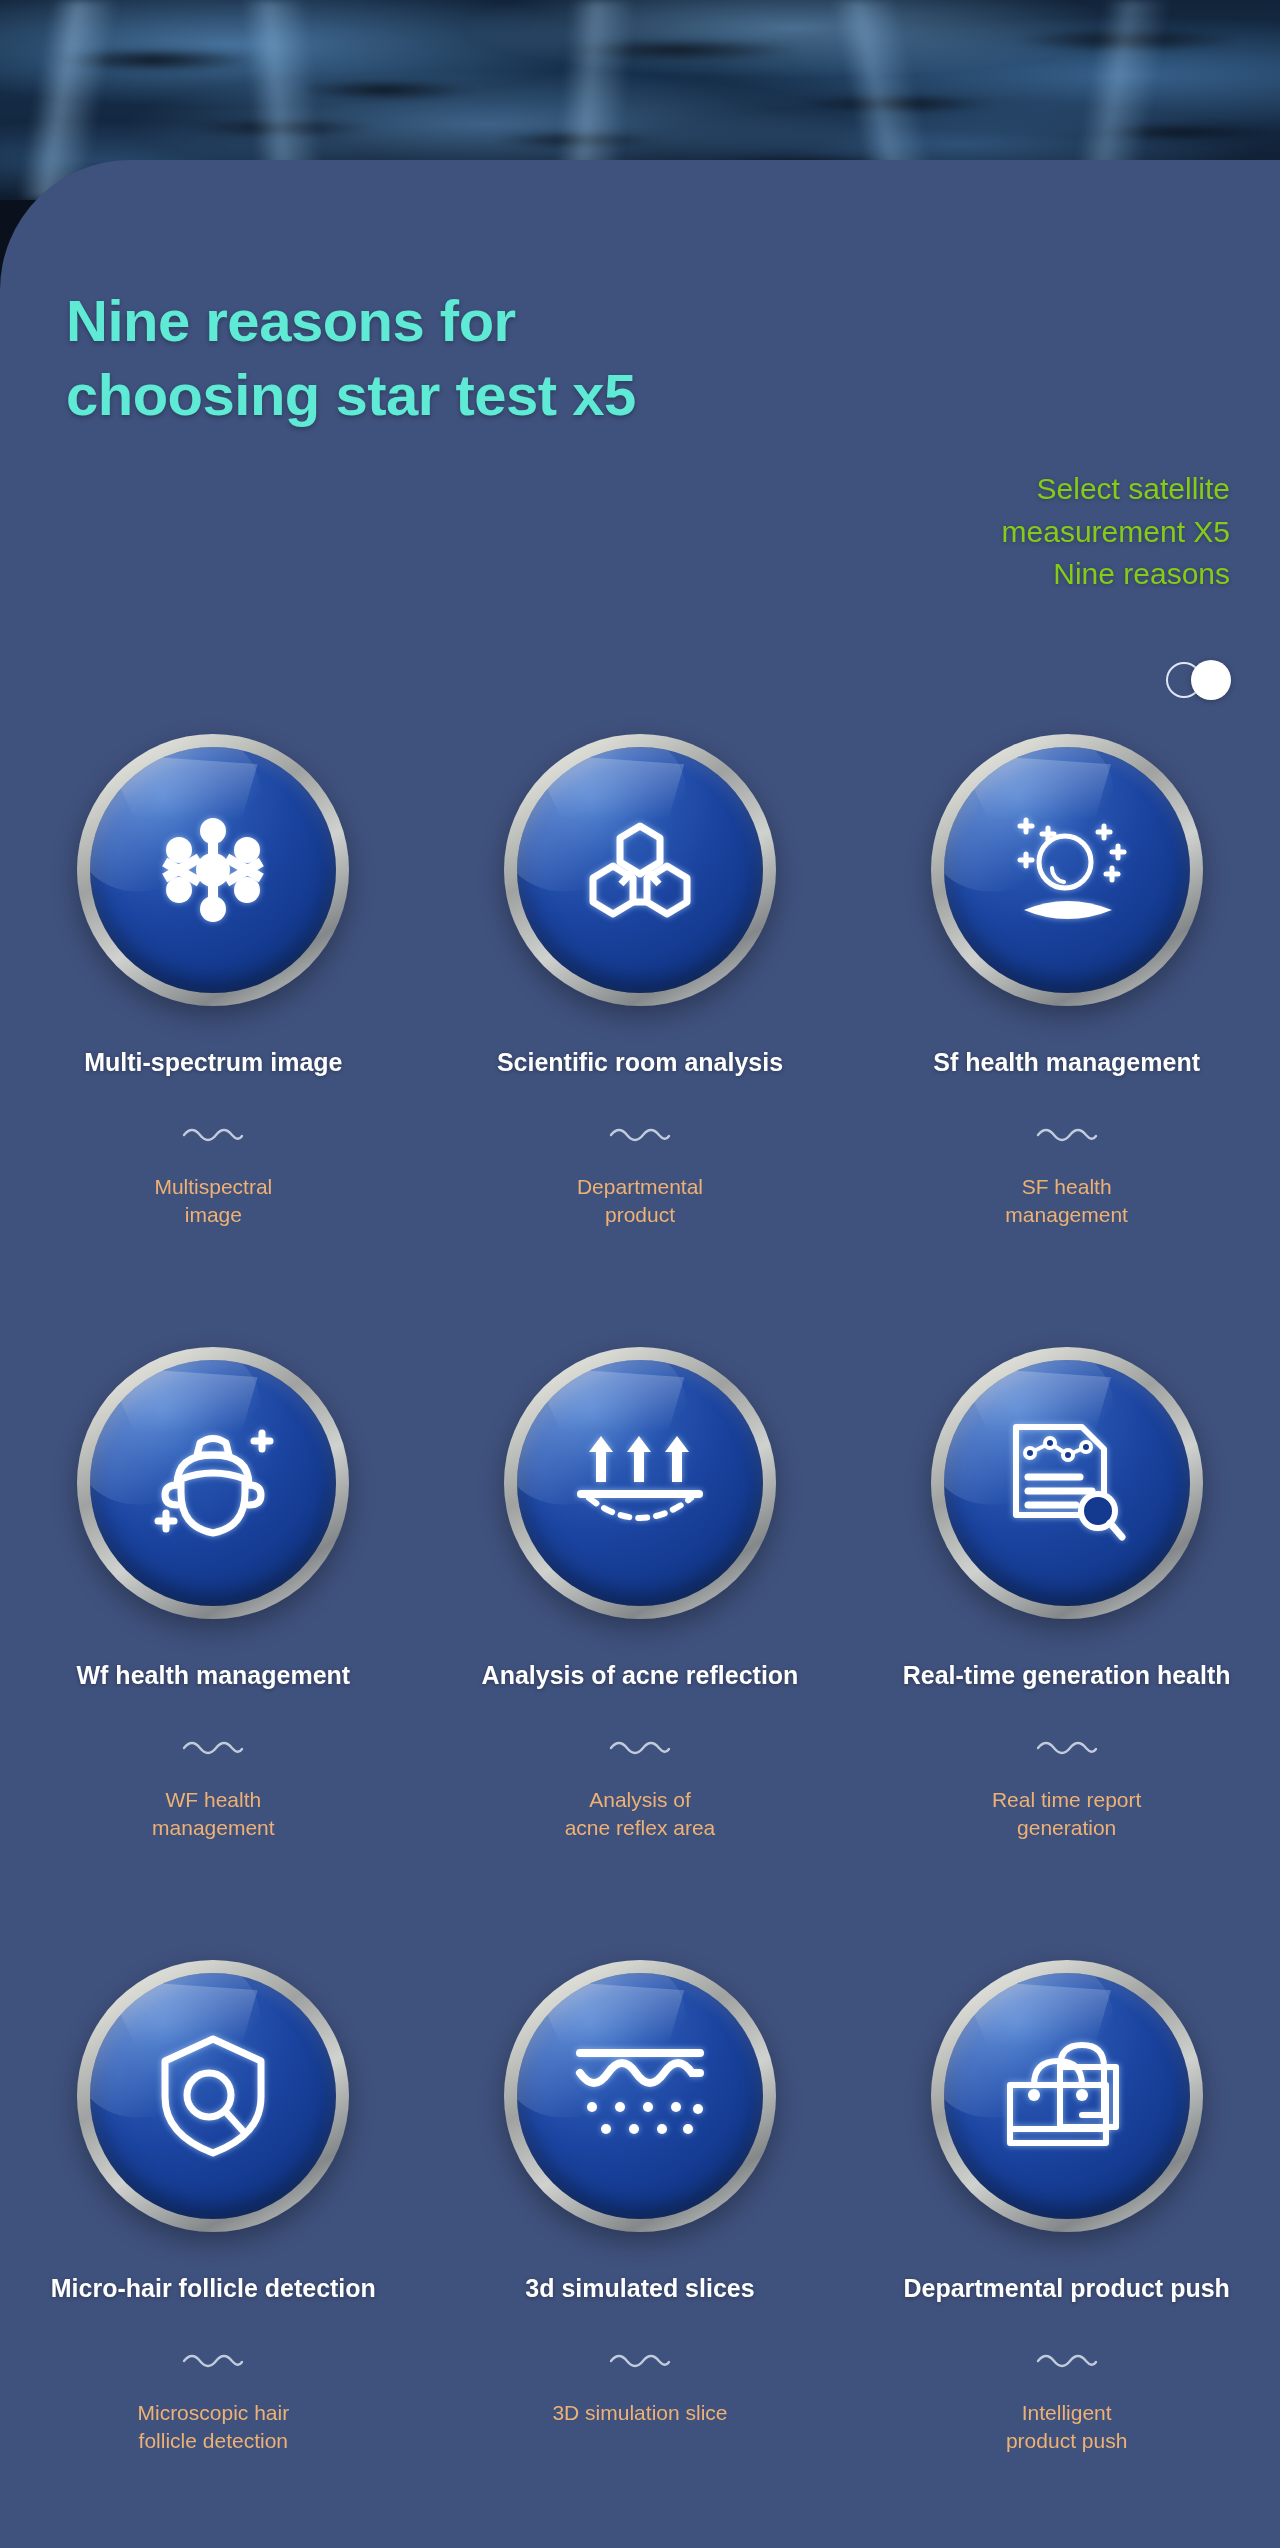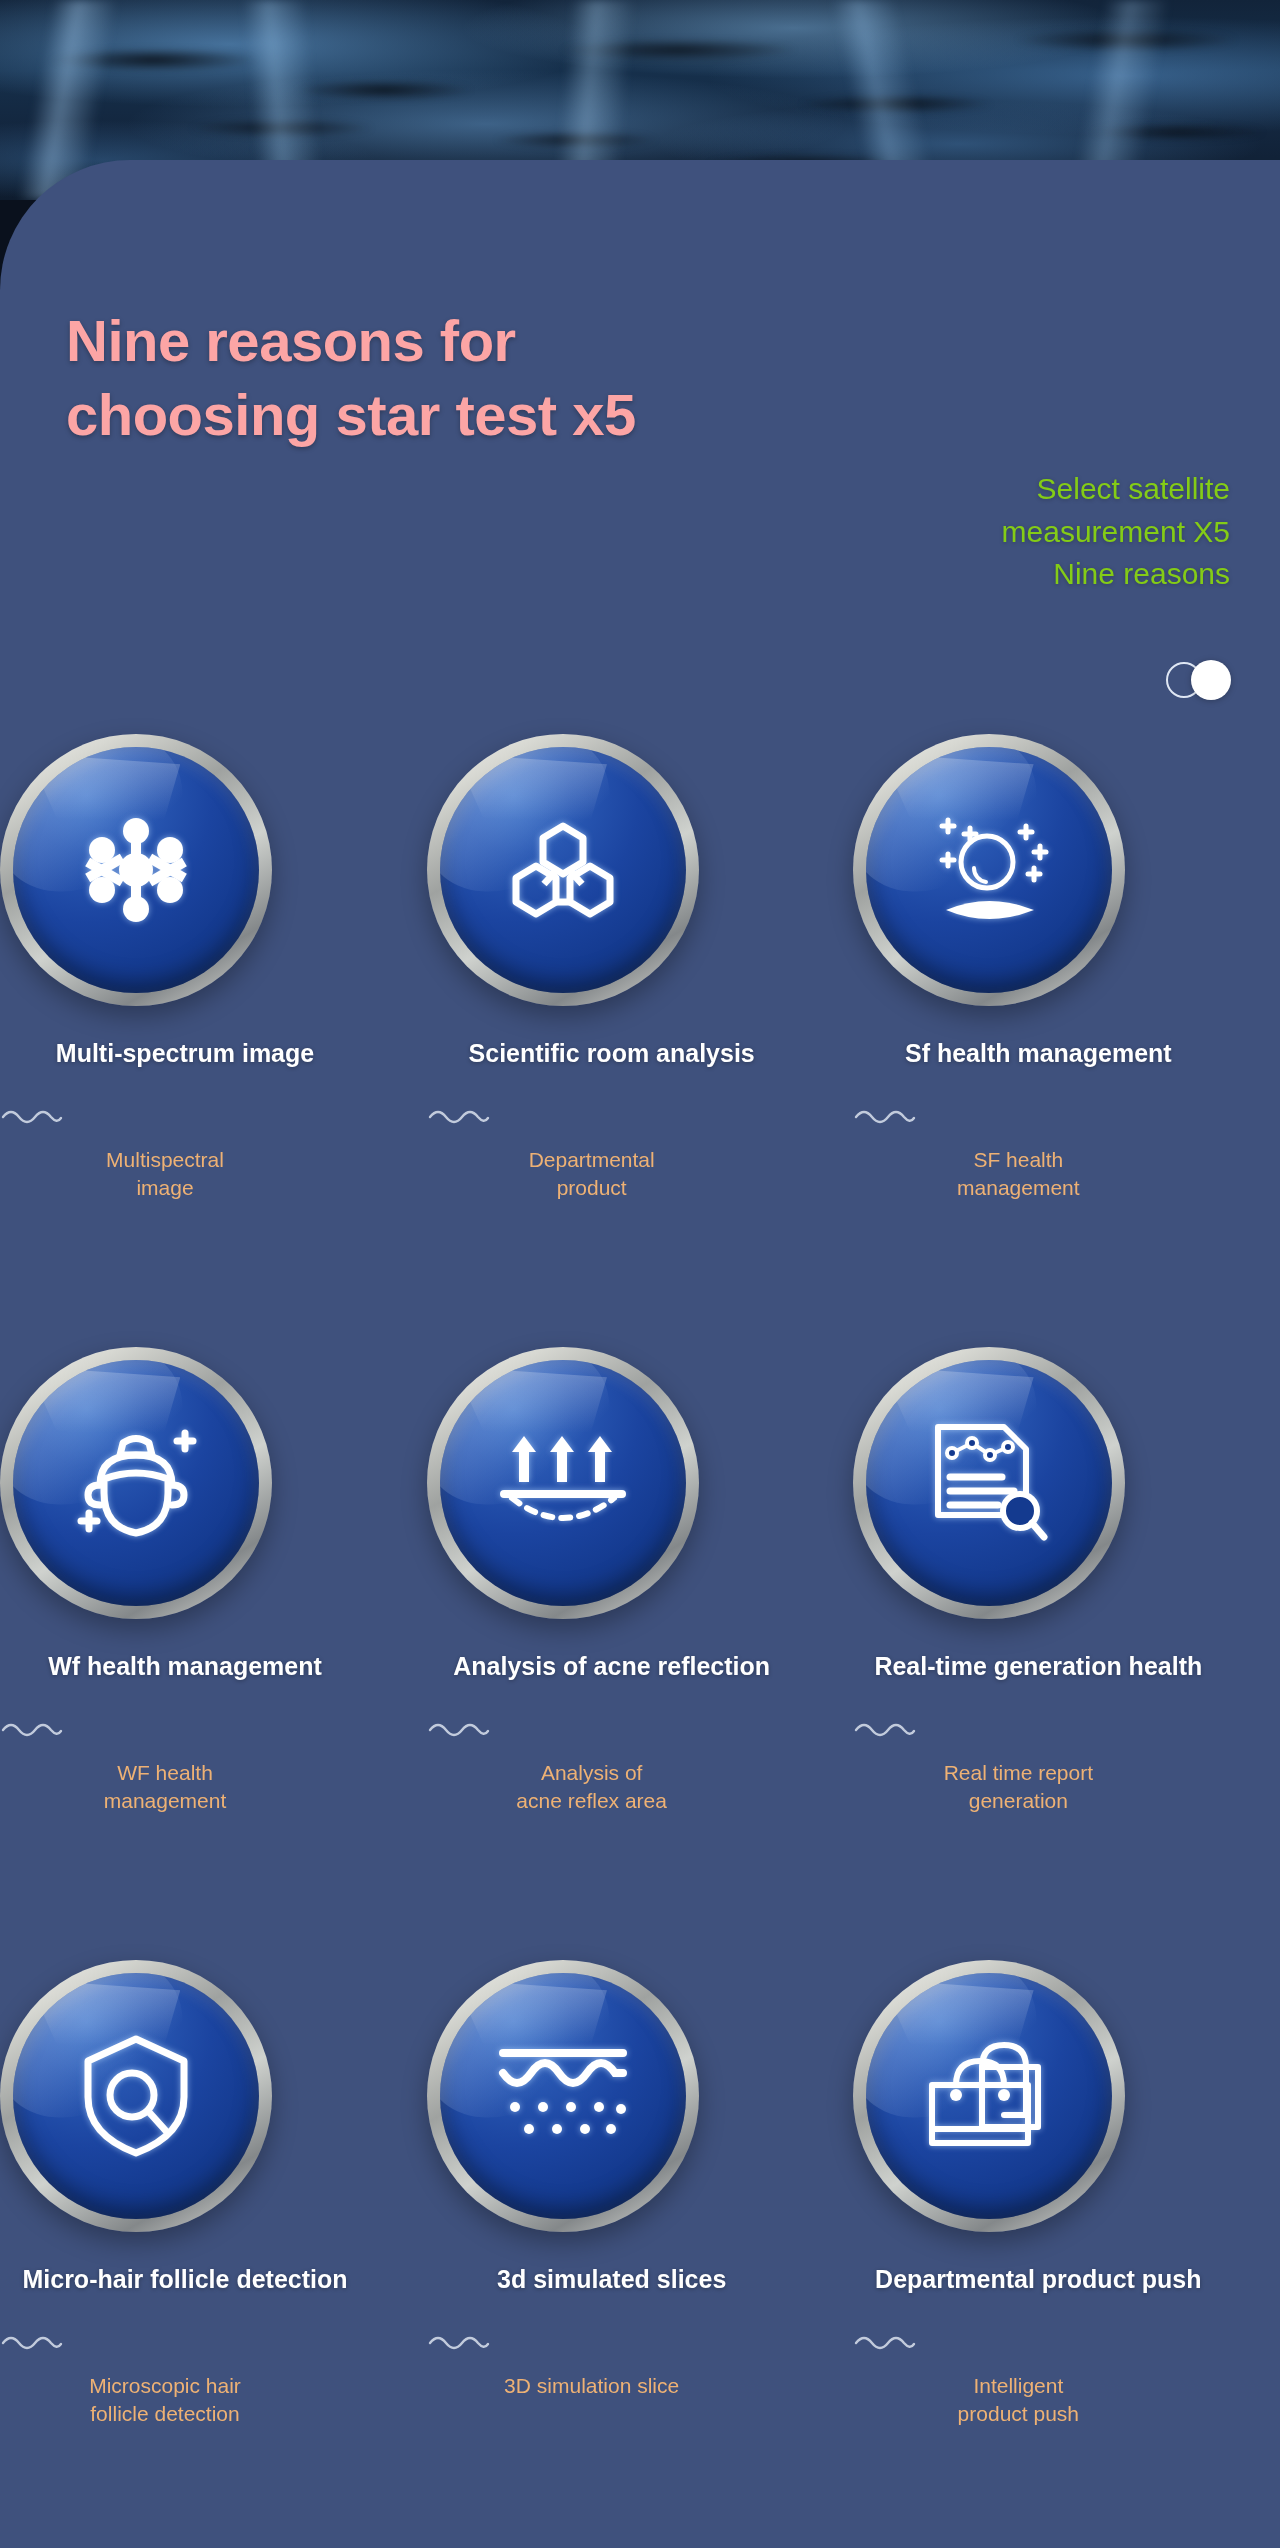--- a/index.html
+++ b/index.html
@@ -71,27 +71,26 @@
     background: #3f517d;
     border-top-left-radius: 130px;
   }
 
   
   .hdr { position: absolute; left: 0; top: 0; width: 1280px; height: 560px; }
   .title {
     position: absolute;
     left: 66px; top: 124px;
     width: 660px;
-    color: #fca5a5;
+    color: #5eead4;
     font-size: 58px;
     font-weight: bold;
     line-height: 1.28;
     letter-spacing: -0.5px;
     text-shadow: 0 2px 5px rgba(0,0,0,0.28);
-    margin-top: 20px;
   }
   .subtitle {
     position: absolute;
     right: 50px; top: 308px;
     width: 420px;
     text-align: right;
     color: #84cc16;
     font-size: 30px;
     font-weight: 400;
     line-height: 1.42;
@@ -126,21 +125,22 @@
     display: grid;
     grid-template-columns: repeat(3, 1fr);
     row-gap: 0;
   }
   .cell {
     width: 100%;
     height: 613px;
     position: relative;
     display: flex;
     flex-direction: column;
-    align-items: flex-start;
+    align-items: center;
+    gap: 9px;
   }
 
   
   .orb {
     position: relative;
     width: 272px; height: 272px;
     margin-top: 14px;
     border-radius: 50%;
     background: linear-gradient(150deg,#f4f4f0 0%, #d7d8d2 16%, #9fa2a0 38%, #cfd2ce 58%, #84888a 80%, #e6e7e2 100%);
     box-shadow: 0 10px 26px rgba(0,0,0,0.30);

